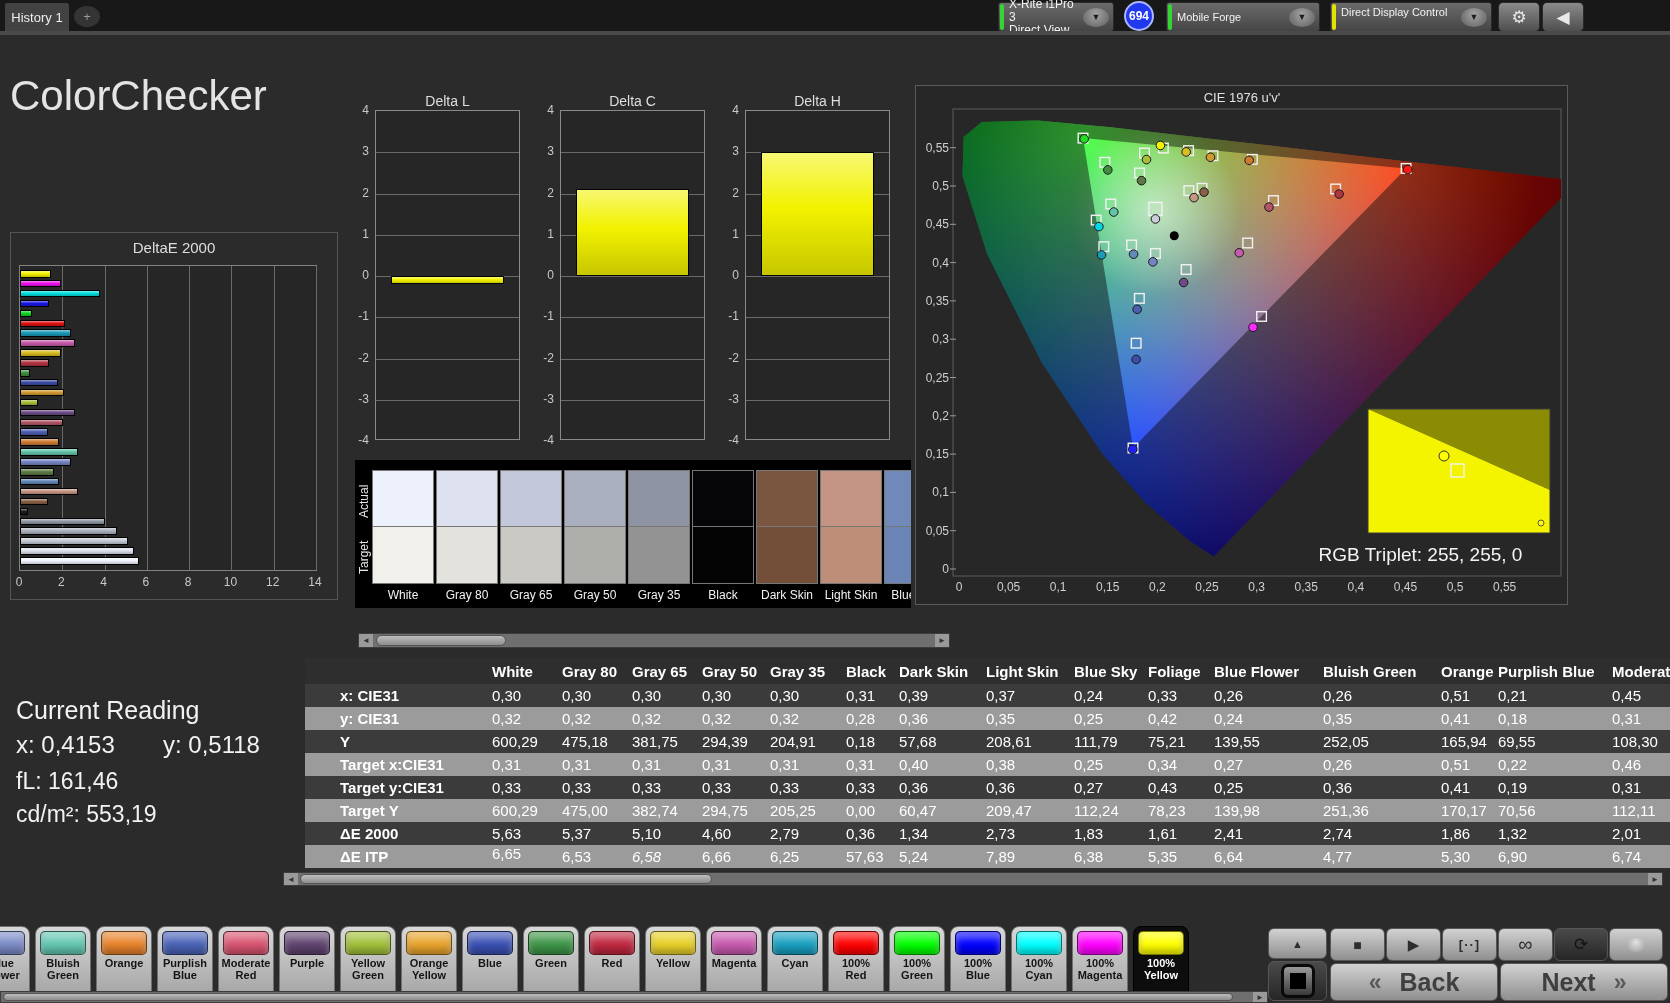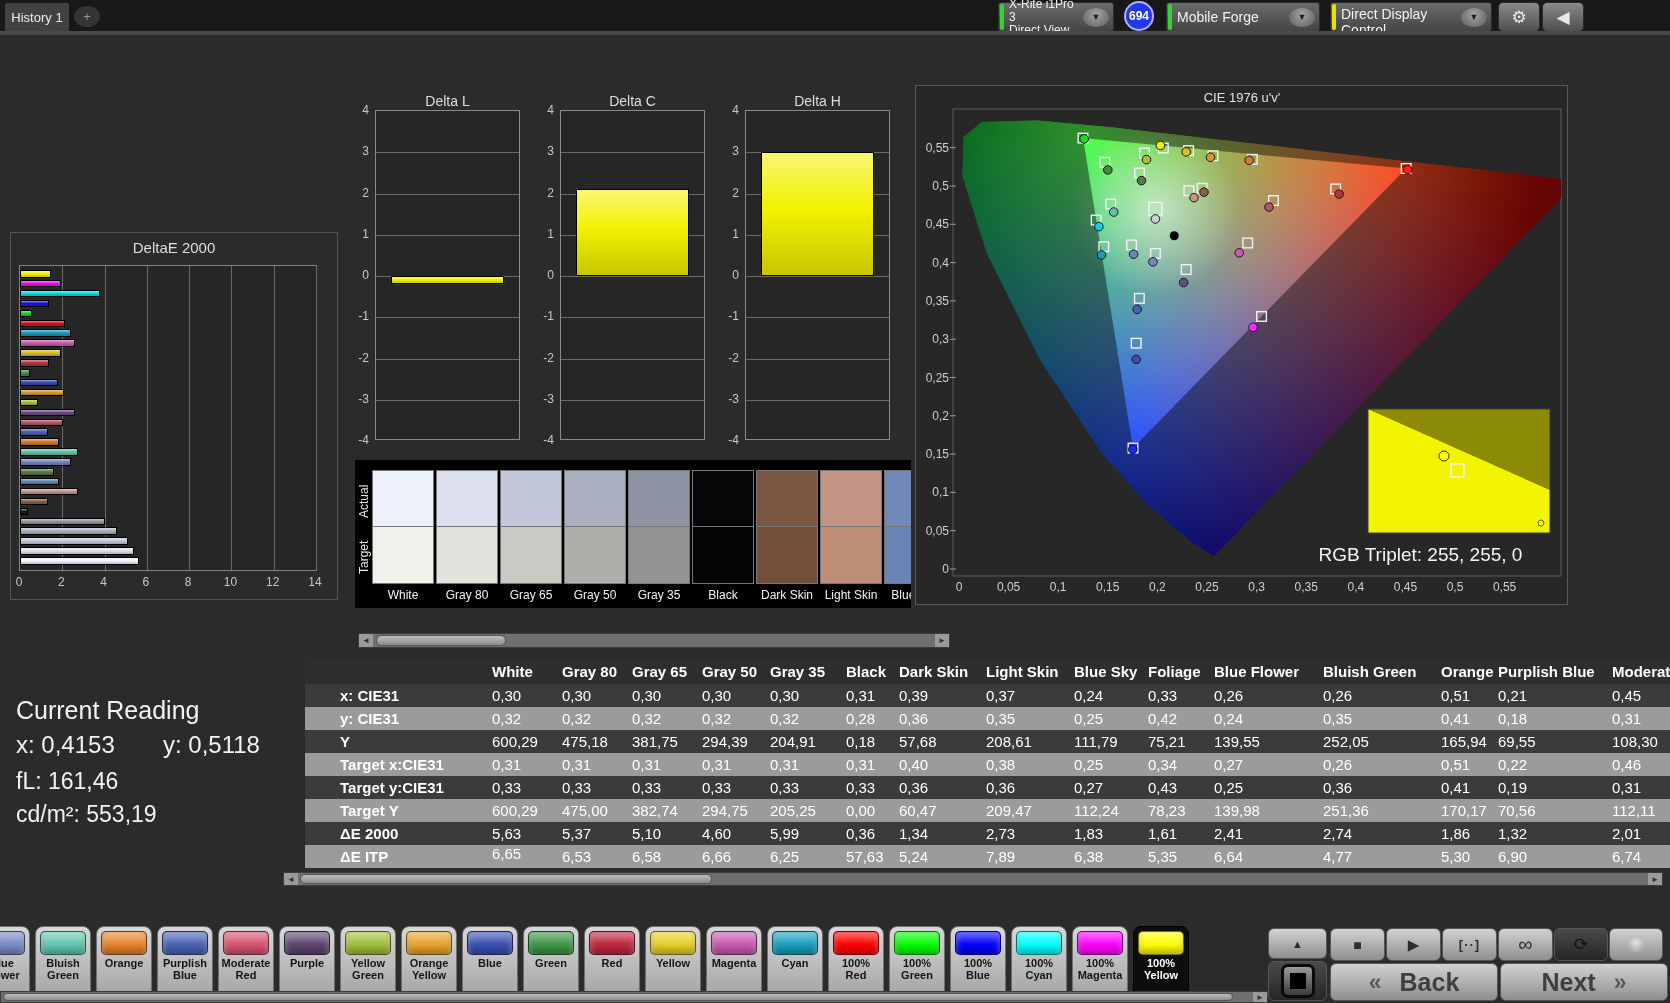--- a/index.html
+++ b/index.html
@@ -10,21 +10,21 @@
   #topbar{position:absolute;left:0;top:0;width:1670px;height:31px;background:#181818;}
   #topstrip{position:absolute;left:0;top:31px;width:1670px;height:4px;background:#4a4a4a;}
   .tab{position:absolute;left:5px;top:3px;width:64px;height:28px;background:#424242;color:#eee;
     font-size:13px;display:flex;align-items:center;justify-content:center;border-radius:2px 2px 0 0;}
   .addbtn{position:absolute;left:74px;top:6px;width:26px;height:21px;border-radius:50%;background:#343434;
     color:#999;font-size:13px;display:flex;align-items:center;justify-content:center;}
   .dd{position:absolute;top:2px;height:28px;background:linear-gradient(180deg,#6b6b6b,#454545);
     border:1px solid #2a2a2a;border-radius:3px;color:#f2f2f2;display:flex;align-items:center;}
   .dd .accent{width:4px;height:26px;border-radius:2px;margin:0 5px 0 1px;}
   .dd .lines{flex:1;line-height:13px;font-size:12px;}
-  .dd .oneline{flex:1;font-size:14px;}
+  .dd .oneline{flex:1;font-size:11px;}
   .ddarrow{width:26px;height:19px;border-radius:50%;background:radial-gradient(circle at 50% 35%,#a5a5a5,#5c5c5c);
     color:#1c1c1c;font-size:9px;display:flex;align-items:center;justify-content:center;margin-right:4px;}
   #badge{position:absolute;left:1124px;top:1px;width:30px;height:30px;border-radius:50%;background:#2138ef;
     border:2px solid #aab6ff;color:#fff;font-size:12px;font-weight:bold;display:flex;align-items:center;justify-content:center;box-sizing:border-box;}
   .sqbtn{position:absolute;top:2px;width:40px;height:28px;border-radius:5px;background:linear-gradient(180deg,#8a8a8a,#4f4f4f);
     border:1px solid #2a2a2a;color:#e8e8e8;display:flex;align-items:center;justify-content:center;font-size:17px;}
   
   #pagetitle{position:absolute;left:10px;top:72px;font-size:42px;color:#e4e4e4;letter-spacing:0px;}
   .stat{position:absolute;color:#f2f2f2;}
   
@@ -109,20 +109,21 @@
 
     <div class="sqbtn" style="left:1498px;">
       <span>⚙</span>
     </div>
     <div class="sqbtn" style="left:1542px;">
       <span>◀</span>
     </div>
   </div>
   <div id="topstrip"></div>
 
+  <div id="pagetitle">ColorChecker</div>
   <div class="stat" style="left:16px;top:696px;font-size:25px;">Current Reading</div>
   <div class="stat" style="left:16px;top:731px;font-size:24px;">x: 0,4153</div>
   <div class="stat" style="left:163px;top:731px;font-size:24px;">y: 0,5118</div>
   <div class="stat" style="left:16px;top:768px;font-size:23px;">fL: 161,46</div>
   <div class="stat" style="left:16px;top:801px;font-size:23px;">cd/m²: 553,19</div>
 
   <div id="deltae" class="abs" style="left: 10px; top: 232px; width: 328px; height: 368px; border: 1px solid rgb(85, 85, 85); box-sizing: border-box;">
       <div class="ctitle" style="left: 0px; top: 6px; width: 326px; font-size: 15px;">DeltaE 2000</div>
       <div class="plotbox" style="left: 8px; top: 32px; width: 298px; height: 306px;">
         <div class="gridv" style="left: 42.3px; height: 304px;"></div>
@@ -553,37 +554,37 @@
         <div class="tcell" style="width: 57px; height: 23px;">170,17</div>
         <div class="tcell" style="width: 114px; height: 23px;">70,56</div>
         <div class="tcell" style="width: 110px; height: 23px;">112,11</div>
       </div>
       <div class="trow" style="height: 23px; background: rgb(59, 59, 59);">
         <div class="tcell tlabel" style="width: 185px; height: 23px;">ΔE 2000</div>
         <div class="tcell" style="width: 70px; height: 23px;">5,63</div>
         <div class="tcell" style="width: 70px; height: 23px;">5,37</div>
         <div class="tcell" style="width: 70px; height: 23px;">5,10</div>
         <div class="tcell" style="width: 68px; height: 23px;">4,60</div>
-        <div class="tcell" style="width: 76px; height: 23px;">5,99</div>
+        <div class="tcell" style="width: 76px; height: 23px;">2,79</div>
         <div class="tcell" style="width: 53px; height: 23px;">0,36</div>
         <div class="tcell" style="width: 87px; height: 23px;">1,34</div>
         <div class="tcell" style="width: 88px; height: 23px;">2,73</div>
         <div class="tcell" style="width: 74px; height: 23px;">1,83</div>
         <div class="tcell" style="width: 66px; height: 23px;">1,61</div>
         <div class="tcell" style="width: 109px; height: 23px;">2,41</div>
         <div class="tcell" style="width: 118px; height: 23px; text-align: right;">2,74</div>
         <div class="tcell" style="width: 57px; height: 23px;">1,86</div>
         <div class="tcell" style="width: 114px; height: 23px;">1,32</div>
         <div class="tcell" style="width: 110px; height: 23px;">2,01</div>
       </div>
       <div class="trow" style="height: 23px; background: rgb(155, 155, 155);">
         <div class="tcell tlabel" style="width: 185px; height: 23px;">ΔE ITP</div>
         <div class="tcell" style="width: 70px; height: 17px;">6,65</div>
         <div class="tcell" style="width: 70px; height: 23px;">6,53</div>
-        <div class="tcell" style="width: 70px; height: 23px;">6,58</div>
+        <div class="tcell" style="width: 70px; height: 23px; font-style: italic;">6,58</div>
         <div class="tcell" style="width: 68px; height: 23px; text-align: right;">6,66</div>
         <div class="tcell" style="width: 76px; height: 23px;">6,25</div>
         <div class="tcell" style="width: 53px; height: 23px;">57,63</div>
         <div class="tcell" style="width: 87px; height: 23px;">5,24</div>
         <div class="tcell" style="width: 88px; height: 23px;">7,89</div>
         <div class="tcell" style="width: 74px; height: 23px;">6,38</div>
         <div class="tcell" style="width: 66px; height: 23px;">5,35</div>
         <div class="tcell" style="width: 109px; height: 23px;">6,64</div>
         <div class="tcell" style="width: 118px; height: 23px;">4,77</div>
         <div class="tcell" style="width: 57px; height: 23px;">5,30</div>

